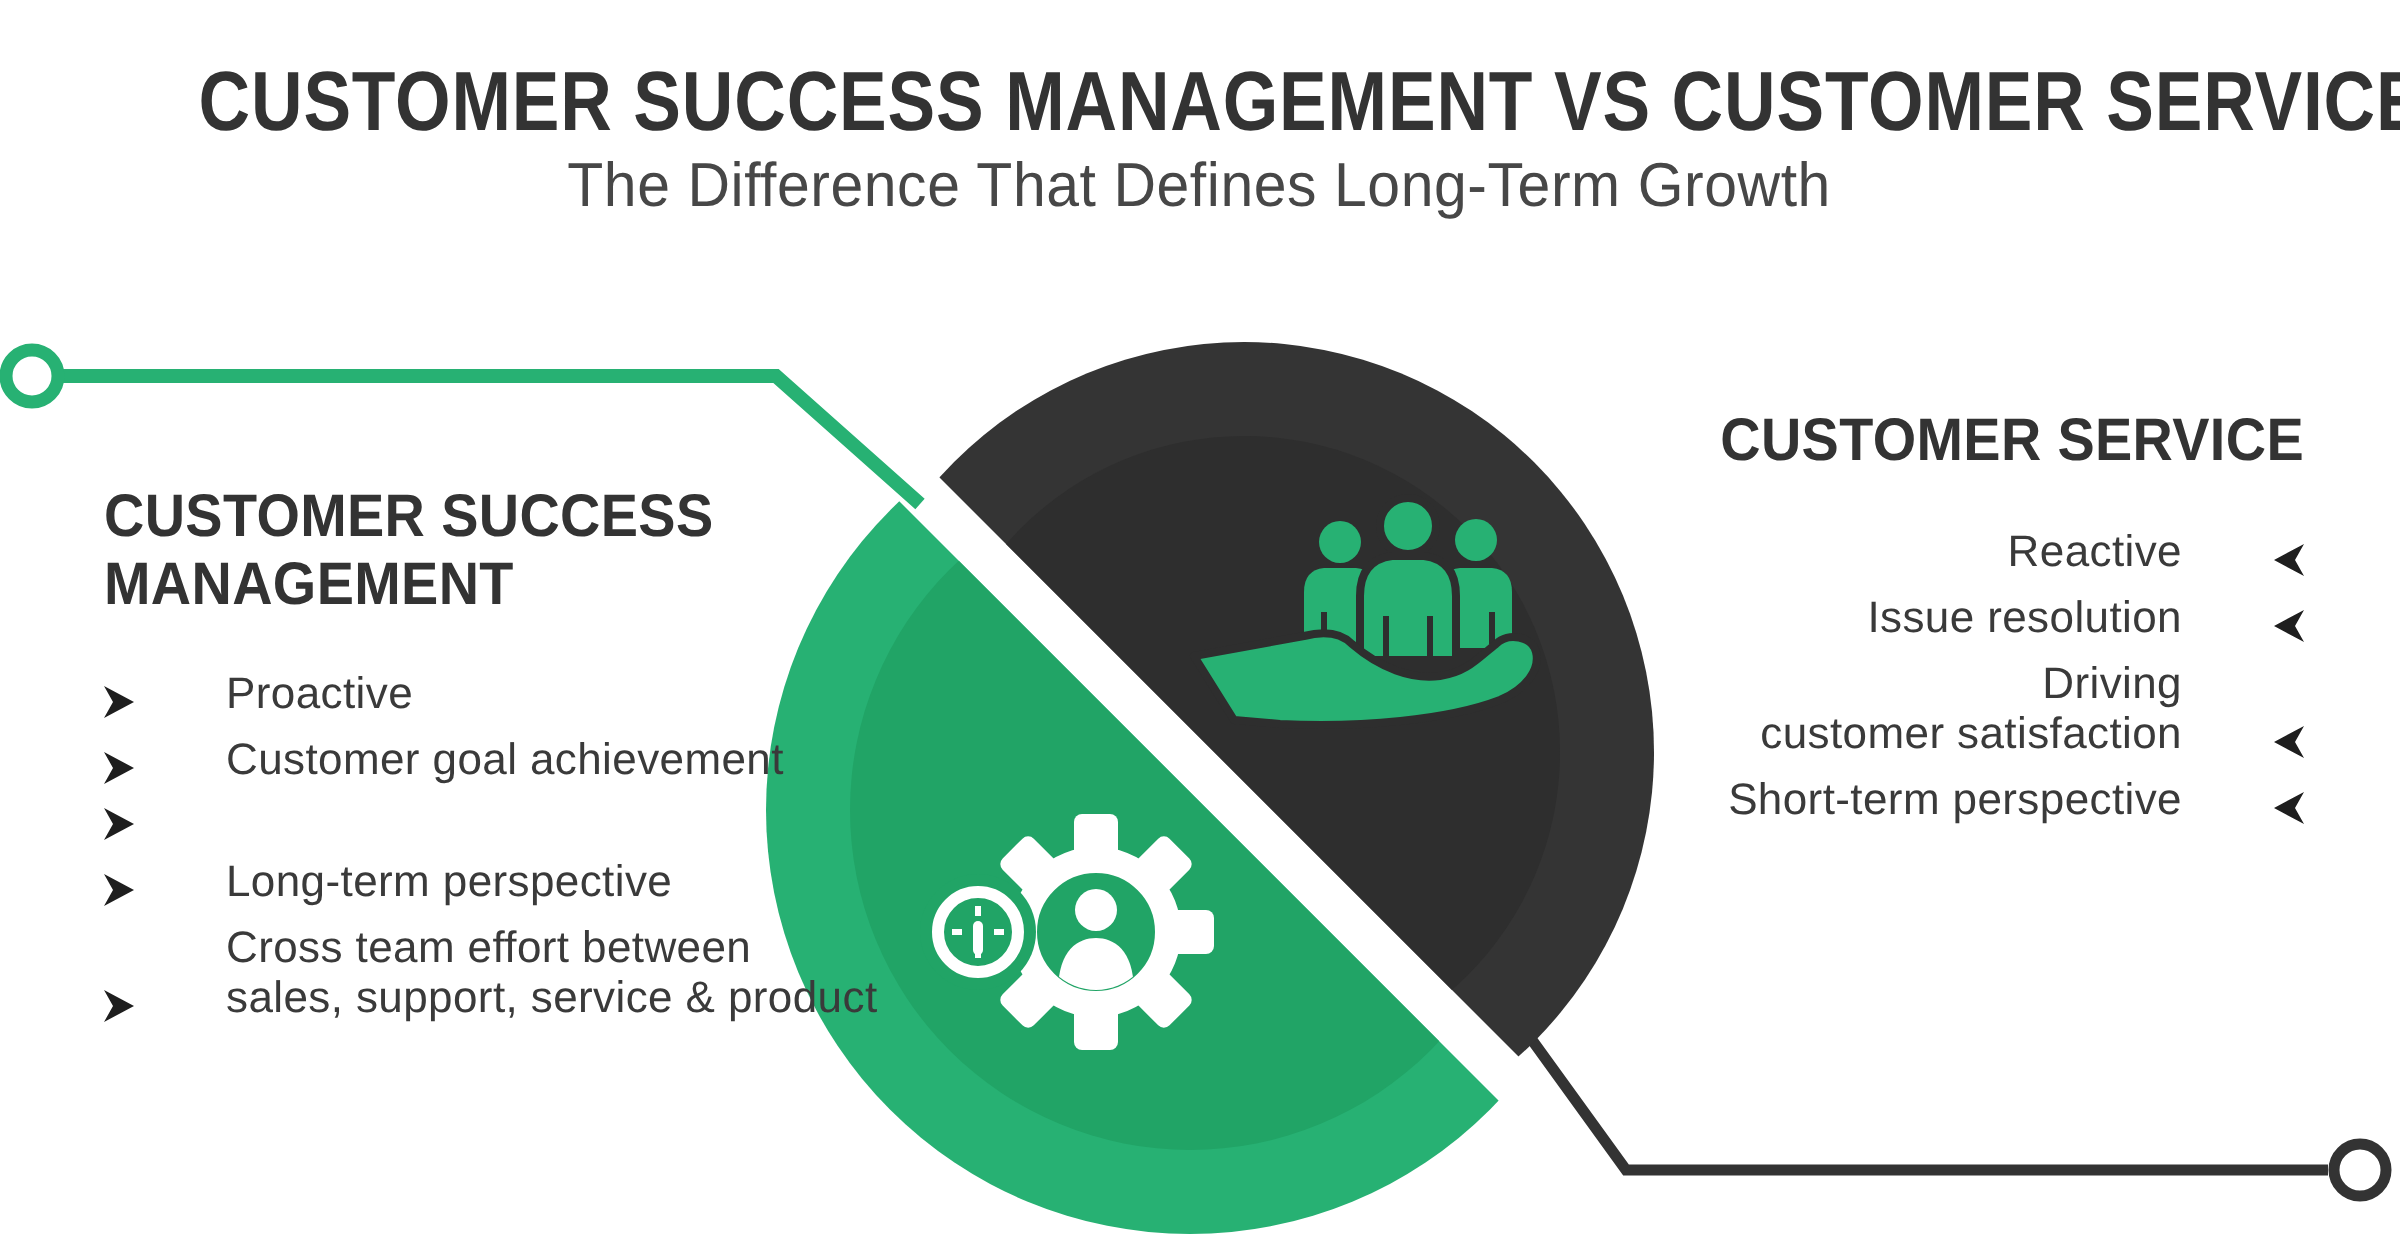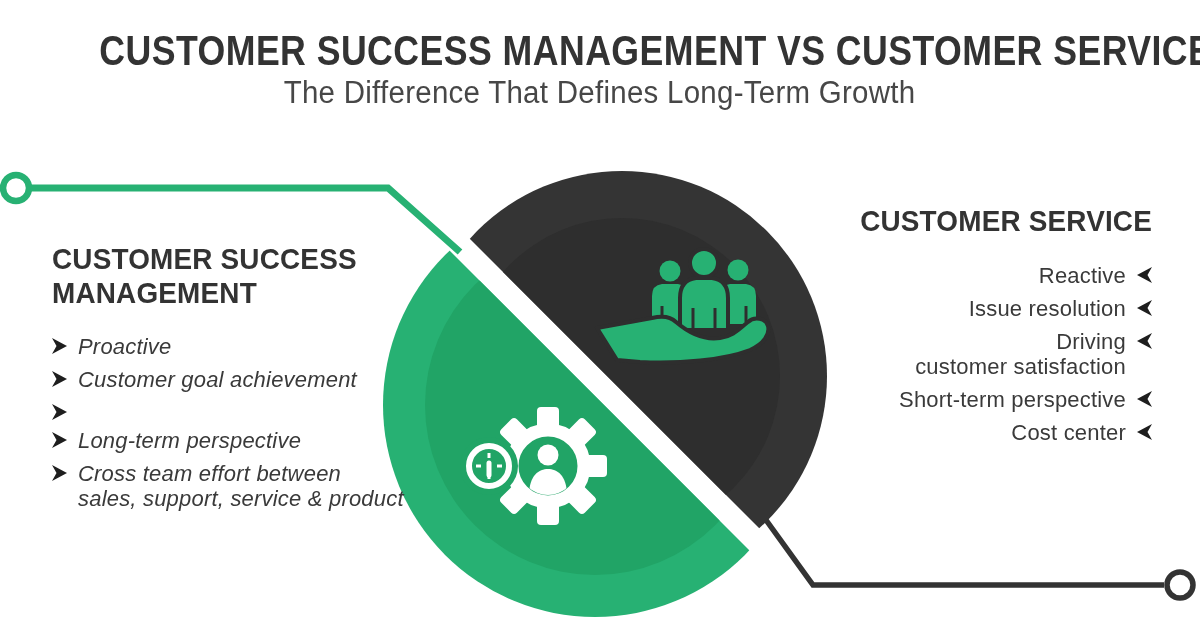--- a/index.html
+++ b/index.html
@@ -25,25 +25,25 @@
   .panel{position:absolute;}
   .panel h3{
     margin:0;font-size:30px;font-weight:bold;color:#333;line-height:34px;
     letter-spacing:.2px;
   }
   .panel-left{left:52px;top:242px;width:400px;}
   .panel-left h3{width:340px;transform:scaleX(.93);transform-origin:left center;}
   .panel-right{right:48px;top:204px;width:370px;text-align:right;}
   .panel-right h3{transform:scaleX(.93);transform-origin:right center;}
   ul.blist{list-style:none;margin:0;padding:0;}
-  .panel-left ul.blist{margin-top:24px;font-style:italic;}
+  .panel-left ul.blist{margin-top:24px;}
   .panel-right ul.blist{margin-top:25px;}
   ul.blist li{
-    display:flex;align-items:flex-start;margin-bottom:8px;
-    font-size:22px;line-height:25px;color:#3a3a3a;letter-spacing:.2px;
+    display:flex;align-items:flex-end;margin-bottom:8px;
+    font-size:22px;line-height:25px;color:#3a3a3a;letter-spacing:.2px;gap:35px;
   }
   .panel-right ul.blist li{justify-content:flex-end;}
   .item-text{display:inline-block;}
   .panel-right .item-text{text-align:right;}
   .arrow{
     flex:0 0 auto;width:15px;height:16px;margin-top:4px;background:#1e1e1e;
     clip-path:polygon(0 0,100% 50%,0 100%,30% 50%);
   }
   .arrow.right-side{clip-path:polygon(100% 0,0 50%,100% 100%,70% 50%);}
   .panel-left .arrow{margin-right:11px;}
@@ -179,20 +179,16 @@
           <span class="arrow right-side"></span>
         </li>
         <li>
           <span class="item-text">Driving<br>customer satisfaction</span>
           <span class="arrow right-side"></span>
         </li>
         <li>
           <span class="item-text">Short-term perspective</span>
           <span class="arrow right-side"></span>
         </li>
-        <li>
-          <span class="item-text">Cost center</span>
-          <span class="arrow right-side"></span>
-        </li>
       </ul>
   </section>
 
 </div>
 
 </body></html>

